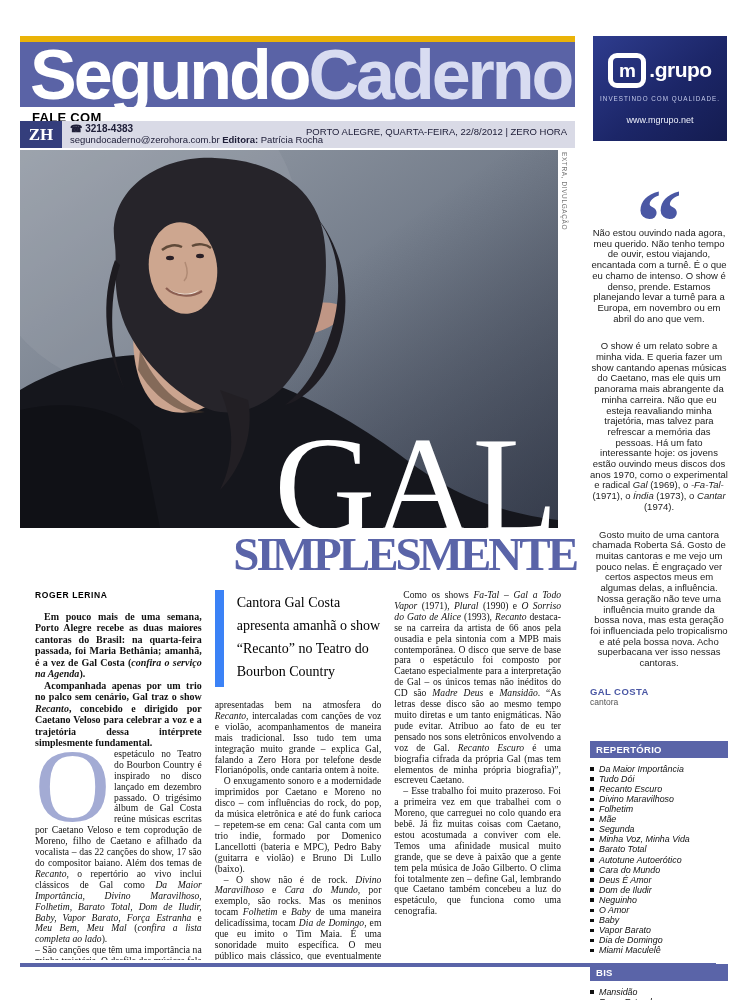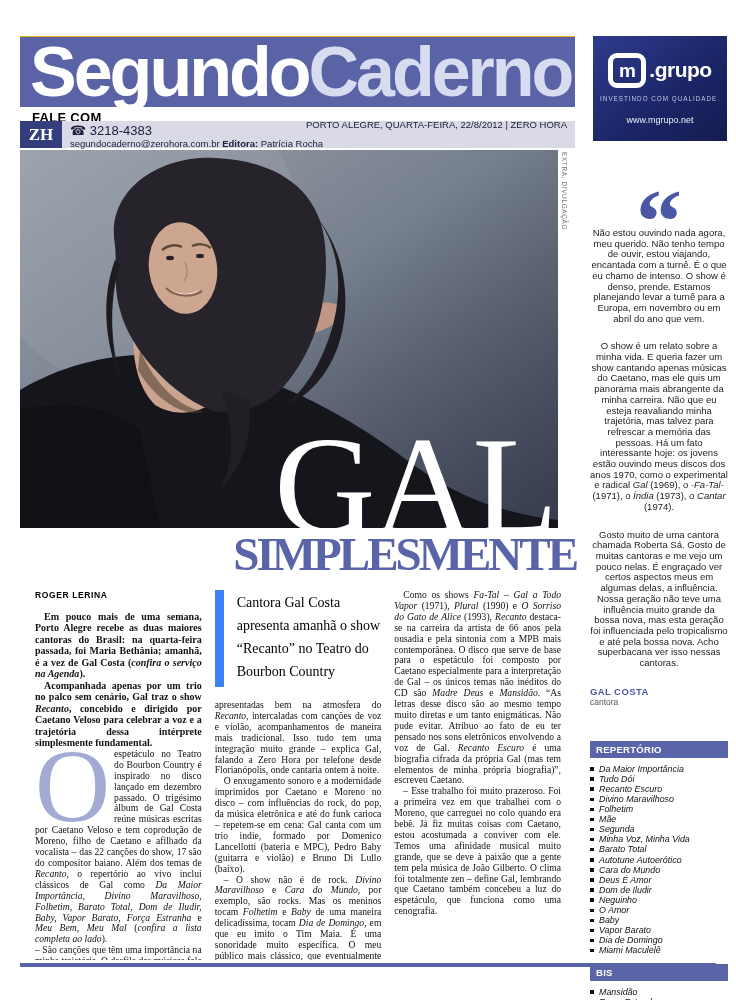--- a/index.html
+++ b/index.html
@@ -1,21 +1,21 @@
 <!DOCTYPE html>
 <html lang="pt"><head>
 <meta charset="utf-8">
 <style>
   html,body{margin:0;padding:0;background:#fff;}
   .page{position:relative;width:736px;height:1000px;background:#fff;overflow:hidden;
         font-family:"Liberation Sans",sans-serif;color:#111;}
 
   
   .masthead{position:absolute;left:20px;top:36px;width:555px;height:71px;background:#5a63a6;
-            border-top:1px solid #eab308;box-sizing:border-box;display:flex;align-items:center;
+            border-top:6px solid #eab308;box-sizing:border-box;display:flex;align-items:center;
             padding-left:10px;overflow:visible;white-space:nowrap;}
   .mast-a,.mast-b{font-weight:bold;font-size:70px;letter-spacing:-3px;line-height:1;}
   .mast-a{color:#ffffff;}
   .mast-b{color:#d8dcf1;}
 
   
   .ad{position:absolute;left:593px;top:36px;width:134px;height:105px;
       background:linear-gradient(140deg,#2e3c8e 0%,#1c2668 55%,#141c50 100%);
       color:#fff;display:flex;flex-direction:column;align-items:center;justify-content:center;text-align:center;}
   .ad-logo{display:flex;align-items:center;gap:3px;}
@@ -24,23 +24,23 @@
   .ad-grupo{font-weight:bold;font-size:21px;letter-spacing:-0.5px;}
   .ad-tag{margin-top:7px;font-size:6.3px;letter-spacing:1px;color:#c3c9ea;}
   .ad-url{margin-top:13px;font-size:9px;color:#eceffa;}
 
   
   .falecom{position:absolute;left:32px;top:110px;font-size:13px;font-weight:bold;color:#000;letter-spacing:.3px;}
   .inforow{position:absolute;left:20px;top:121px;width:555px;height:27px;display:flex;}
   .zh{width:42px;background:#343e7c;color:#fff;font-family:"Liberation Serif",serif;font-weight:bold;
       font-size:17px;display:flex;align-items:center;justify-content:center;}
   .infobar{flex:1;background:#d9dae6;position:relative;padding:2px 8px;box-sizing:border-box;color:#20203a;}
-  .phone{font-size:13px;font-weight:normal;}
+  .phone{font-size:10px;font-weight:bold;}
   .mailline{font-size:9.5px;}
-  .dateline{position:absolute;right:8px;bottom:18px;font-size:9.5px;}
+  .dateline{position:absolute;right:8px;bottom:11px;font-size:9.5px;}
 
   
   .photo{position:absolute;left:20px;top:150px;width:538px;height:378px;margin:0;overflow:visible;}
   .photo svg{display:block;width:538px;height:378px;}
   .gal-overlay{position:absolute;right:2px;bottom:-28px;font-family:"Liberation Serif",serif;
                font-size:140px;line-height:1;color:#fff;letter-spacing:-2px;}
   .credit{position:absolute;left:561px;top:152px;writing-mode:vertical-rl;font-size:6.5px;color:#777;letter-spacing:.6px;}
 
   .simplesmente{position:absolute;left:20px;top:529px;width:556px;margin:0;text-align:right;
                 font-family:"Liberation Serif",serif;font-weight:bold;font-size:47px;line-height:1.1;

